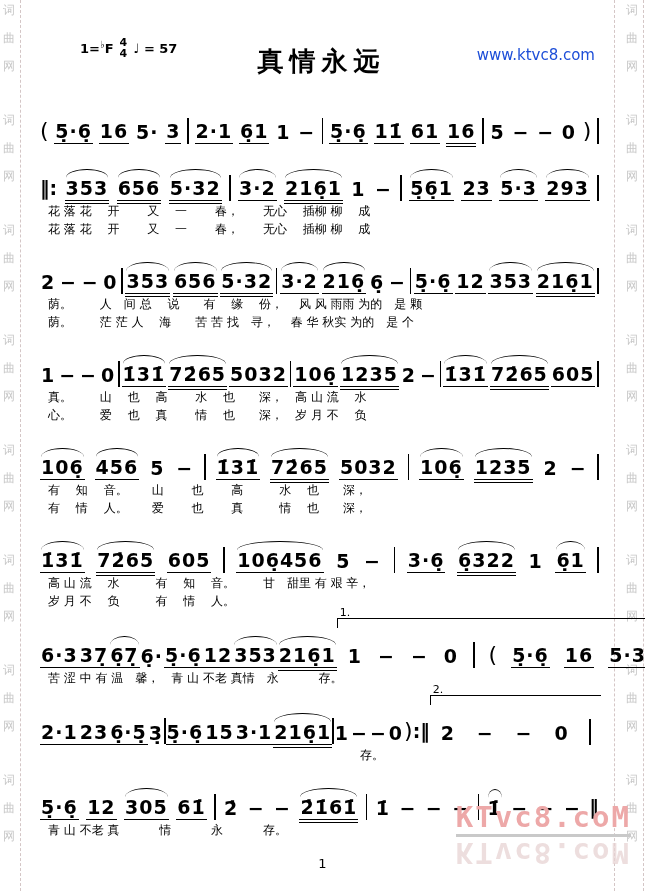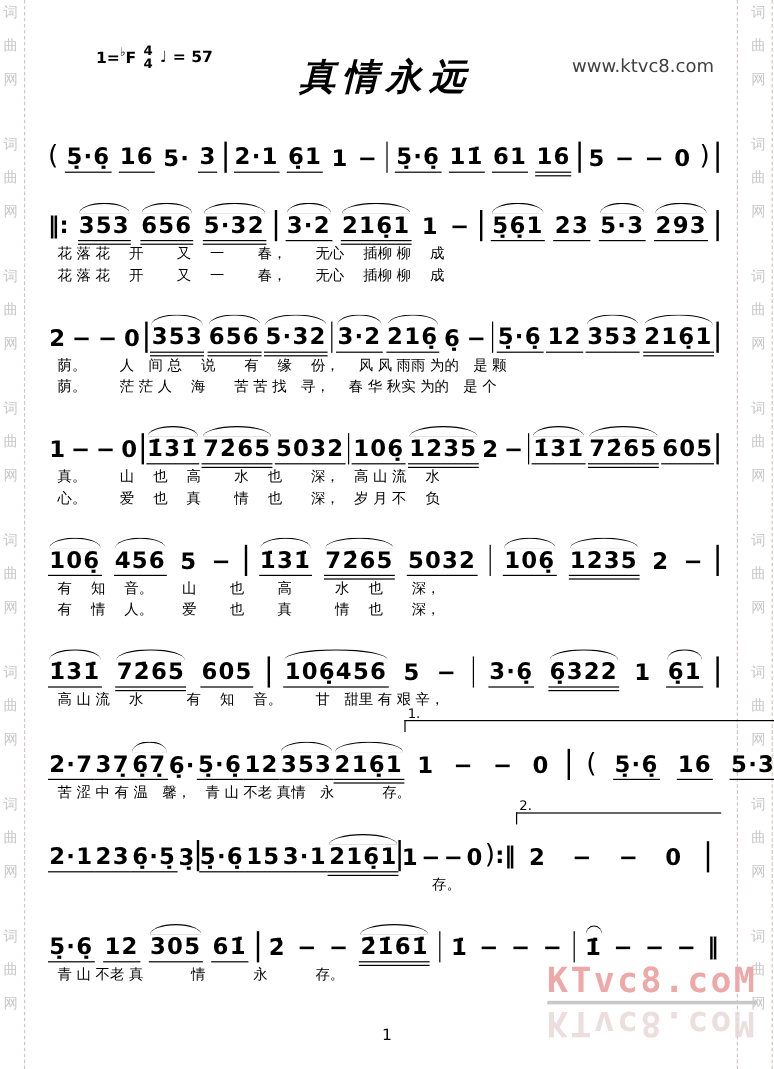--- a/index.html
+++ b/index.html
@@ -16,22 +16,22 @@
   .vd-l{left:20px;}
   .vd-r1{right:30px;}
   .vd-r2{right:1px;}
   
   .header{position:absolute;top:36px;left:48px;right:50px;height:56px;}
   .site{font-size:14px;}
   .keyline{font-size:13px;font-weight:700;margin-top:1px;display:flex;align-items:center;gap:6px;margin-left:32px;}
   .flat{vertical-align:super;font-size:10px;}
   .meter{display:inline-flex;flex-direction:column;align-items:center;line-height:1;font-size:11px;}
   .title{position:absolute;top:8px;left:0;right:0;text-align:center;
-         font-family:"DejaVu Serif",serif;font-weight:700;font-size:30px;letter-spacing:6px;font-style:italic;}
-  .url{position:absolute;top:10px;right:0;font-size:15px;color:#404040;text-decoration:none;}
+         font-family:"DejaVu Serif",serif;font-weight:700;font-size:26px;letter-spacing:6px;}
+  .url{position:absolute;top:10px;right:0;font-size:15px;color:#1d4ed8;text-decoration:none;}
   
   .score{position:absolute;top:96px;left:40px;right:46px;}
   .system{margin-bottom:9px;}
   .notes-row{display:flex;justify-content:space-between;align-items:flex-end;
              padding-top:12px;min-height:32px;}
   .note{position:relative;font-size:19px;font-weight:600;letter-spacing:1px;
         line-height:1.15;padding:0 1px;}
   .u1{border-bottom:1.5px solid #000;}
   .u2{border-bottom:1.5px solid #000;}
   .u2::after{content:"";position:absolute;left:0;right:0;bottom:-4px;height:1.5px;background:#000;}
@@ -273,24 +273,25 @@
           <span class="note">5</span>
           <span class="note">−</span>
           <span class="bar"></span>
           <span class="note u1">3·6̣</span>
           <span class="note u2 arc">6̣322</span>
           <span class="note">1</span>
           <span class="note u1 arc">6̣1</span>
           <span class="bar"></span>
         </div>
         <div class="lyric-row">高 山 流　 水　　　有　 知　 音。　　 甘　甜里 有 艰 辛，</div>
-      </div>
-      <div class="system">
-        <div class="notes-row">
-          <span class="note u1">2·7</span>
+        <div class="lyric-row">岁 月 不　 负　　　有　 情　 人。</div>
+      </div>
+      <div class="system">
+        <div class="notes-row">
+          <span class="note u1">6·3</span>
           <span class="note u1">37̣</span>
           <span class="note u1 arc">6̣7̣</span>
           <span class="note">6̣·</span>
           <span class="bar"></span>
           <span class="note u1">5̣·6̣</span>
           <span class="note u1">12</span>
           <span class="note u1 arc">353</span>
           <span class="note u2 arc">216̣1</span>
           <span class="bar"></span>
           <span class="volta">

